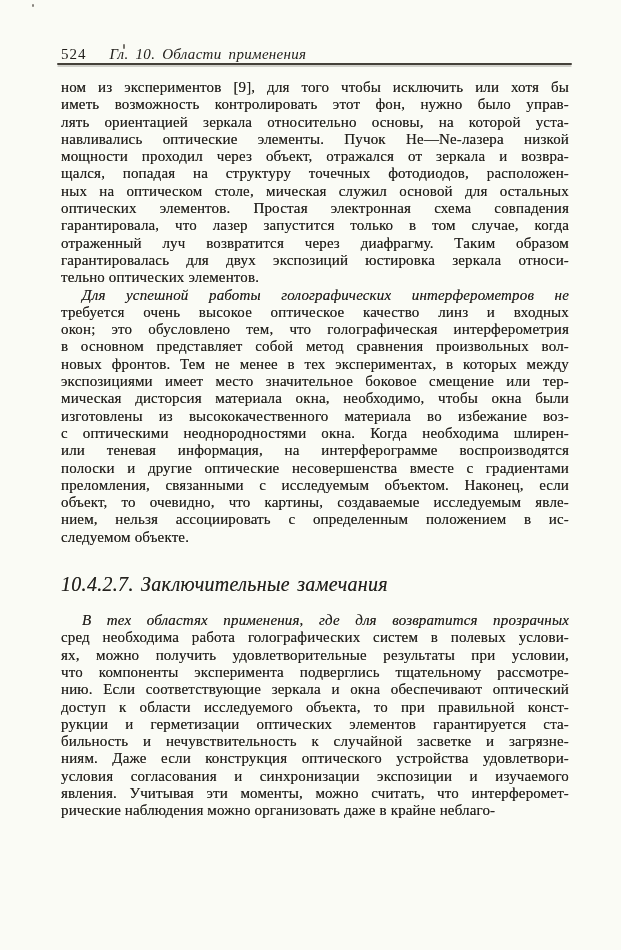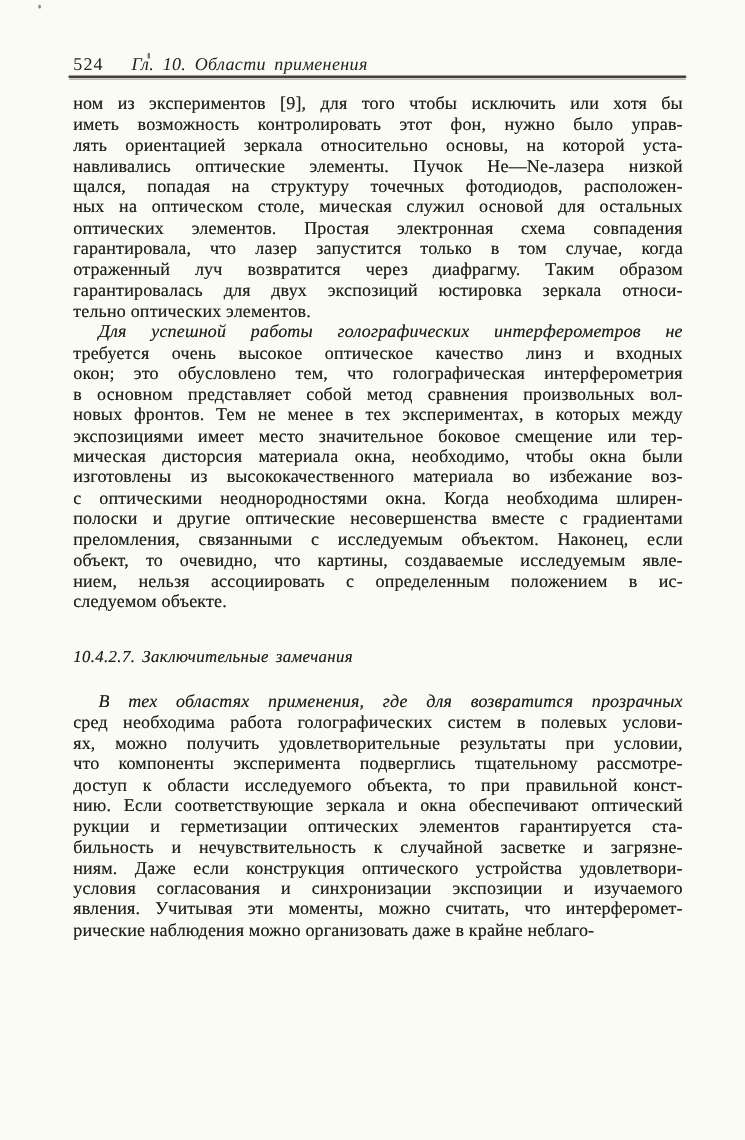--- a/index.html
+++ b/index.html
@@ -60,21 +60,21 @@
   .tline-last{
     text-align-last:left;
   }
   .para-indent .tline:first-child{
     text-indent:21px;
     font-style:italic;
   }
   .section-heading{
     margin-top:29px;
     margin-bottom:19px;
-    font-size:14px;
+    font-size:20px;
     font-weight:normal;
     font-style:italic;
     line-height:18px;
     letter-spacing:0.3px;
     word-spacing:2px;
     text-shadow:0 0 0.45px rgba(35,33,29,0.6);
   }
   
   .speck{position:absolute;background:#55514a;border-radius:1px;}
   .speck.s1{left:32px;top:4px;width:2px;height:3px;opacity:.7;}
@@ -95,55 +95,57 @@
 
   <div class="header-rule"></div>
 
   <main class="text-block">
 
     <div class="para">
         <div class="tline">ном из экспериментов [9], для того чтобы исключить или хотя бы</div>
         <div class="tline">иметь возможность контролировать этот фон, нужно было управ-</div>
         <div class="tline">лять ориентацией зеркала относительно основы, на которой уста-</div>
         <div class="tline">навливались оптические элементы. Пучок He—Ne-лазера низкой</div>
+        <div class="tline">мощности проходил через объект, отражался от зеркала и возвра-</div>
         <div class="tline">щался, попадая на структуру точечных фотодиодов, расположен-</div>
         <div class="tline">ных на оптическом столе, мическая служил основой для остальных</div>
         <div class="tline">оптических элементов. Простая электронная схема совпадения</div>
         <div class="tline">гарантировала, что лазер запустится только в том случае, когда</div>
         <div class="tline">отраженный луч возвратится через диафрагму. Таким образом</div>
         <div class="tline">гарантировалась для двух экспозиций юстировка зеркала относи-</div>
         <div class="tline tline-last">тельно оптических элементов.</div>
       </div>
 
     <div class="para para-indent">
         <div class="tline">Для успешной работы голографических интерферометров не</div>
         <div class="tline">требуется очень высокое оптическое качество линз и входных</div>
         <div class="tline">окон; это обусловлено тем, что голографическая интерферометрия</div>
         <div class="tline">в основном представляет собой метод сравнения произвольных вол-</div>
         <div class="tline">новых фронтов. Тем не менее в тех экспериментах, в которых между</div>
         <div class="tline">экспозициями имеет место значительное боковое смещение или тер-</div>
         <div class="tline">мическая дисторсия материала окна, необходимо, чтобы окна были</div>
         <div class="tline">изготовлены из высококачественного материала во избежание воз-</div>
         <div class="tline">с оптическими неоднородностями окна. Когда необходима шлирен-</div>
+        <div class="tline">или теневая информация, на интерферограмме воспроизводятся</div>
         <div class="tline">полоски и другие оптические несовершенства вместе с градиентами</div>
         <div class="tline">преломления, связанными с исследуемым объектом. Наконец, если</div>
         <div class="tline">объект, то очевидно, что картины, создаваемые исследуемым явле-</div>
         <div class="tline">нием, нельзя ассоциировать с определенным положением в ис-</div>
         <div class="tline tline-last">следуемом объекте.</div>
       </div>
 
     <h2 class="section-heading">10.4.2.7. Заключительные замечания</h2>
 
     <div class="para para-indent">
         <div class="tline">В тех областях применения, где для возвратится прозрачных</div>
         <div class="tline">сред необходима работа голографических систем в полевых услови-</div>
         <div class="tline">ях, можно получить удовлетворительные результаты при условии,</div>
         <div class="tline">что компоненты эксперимента подверглись тщательному рассмотре-</div>
+        <div class="tline">нию. Если соответствующие зеркала и окна обеспечивают оптический</div>
         <div class="tline">доступ к области исследуемого объекта, то при правильной конст-</div>
-        <div class="tline">нию. Если соответствующие зеркала и окна обеспечивают оптический</div>
         <div class="tline">рукции и герметизации оптических элементов гарантируется ста-</div>
         <div class="tline">бильность и нечувствительность к случайной засветке и загрязне-</div>
         <div class="tline">ниям. Даже если конструкция оптического устройства удовлетвори-</div>
         <div class="tline">условия согласования и синхронизации экспозиции и изучаемого</div>
         <div class="tline">явления. Учитывая эти моменты, можно считать, что интерферомет-</div>
         <div class="tline tline-last">рические наблюдения можно организовать даже в крайне неблаго-</div>
       </div>
 
   </main>
 </div>

